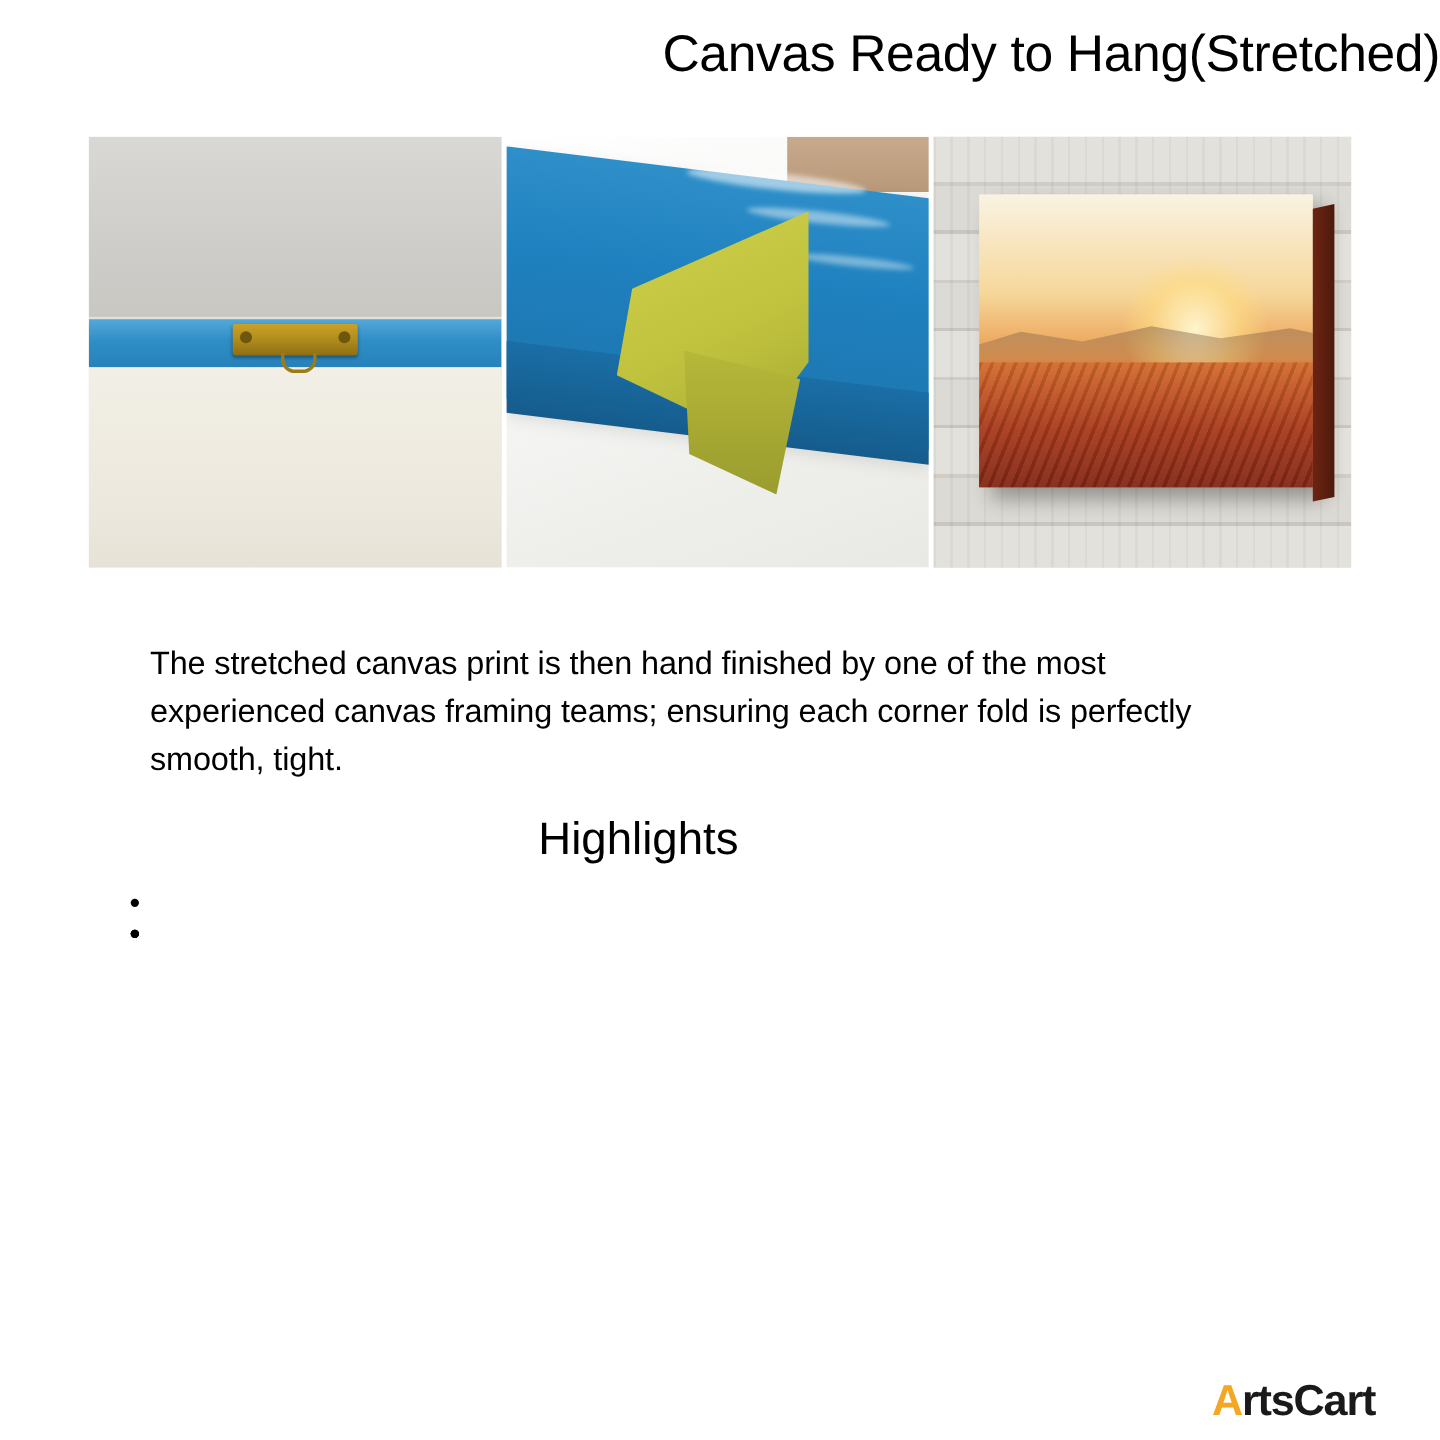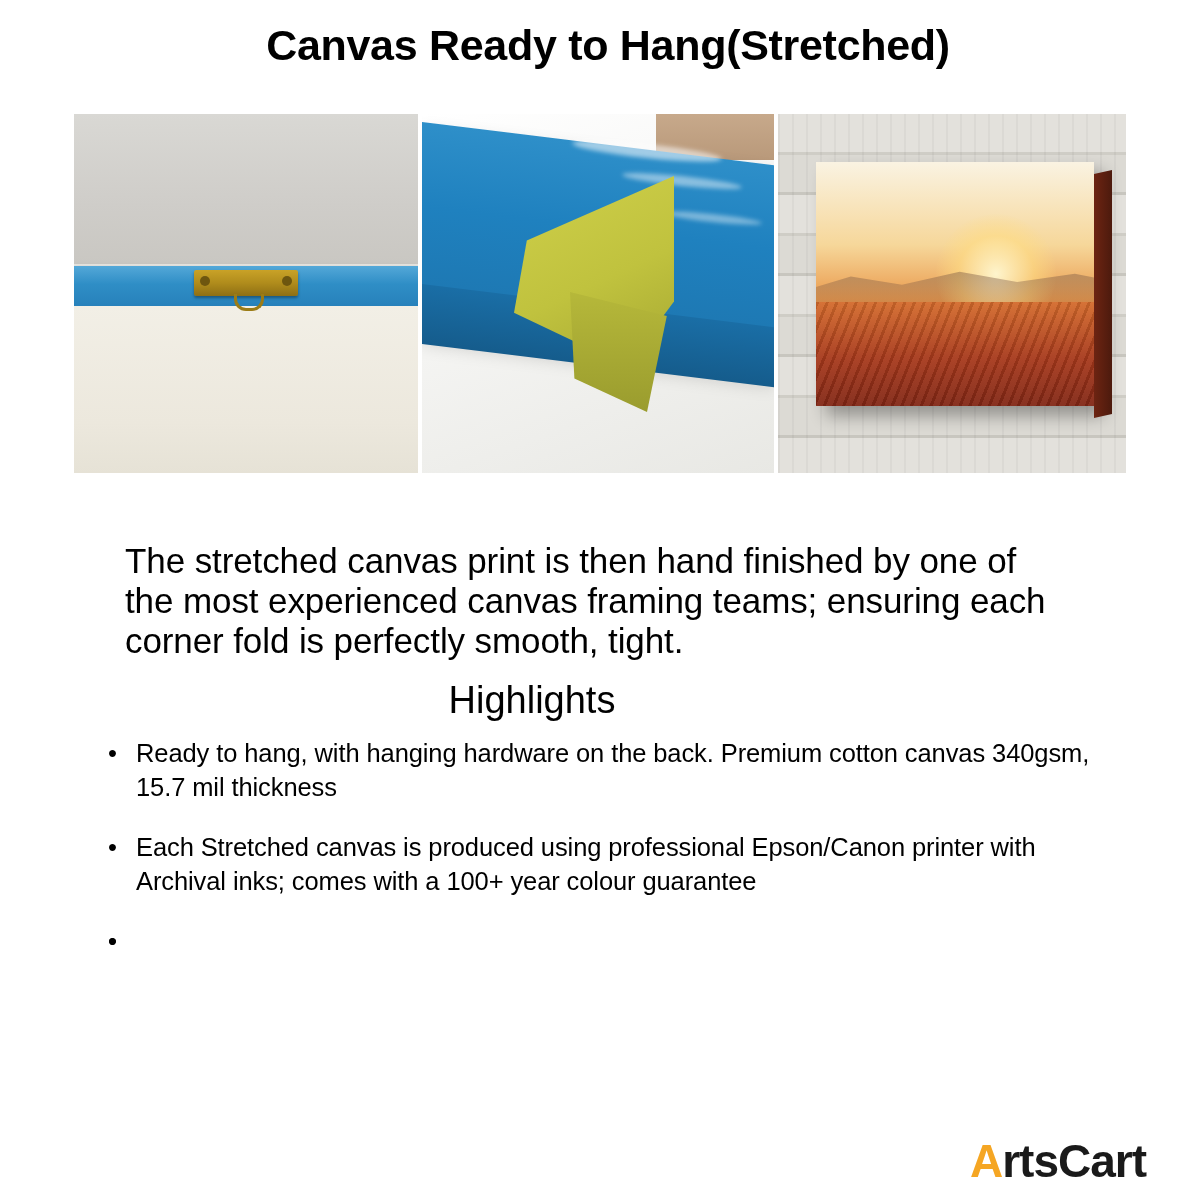--- a/index.html
+++ b/index.html
@@ -16,23 +16,23 @@
   }
   .page {
     position: relative;
     width: 1200px;
     height: 1200px;
     box-sizing: border-box;
   }
 
   
   .title {
-    text-align: center;
+    text-align: right;
     font-size: 43px;
-    font-weight: bold;
+    font-weight: normal;
     letter-spacing: -0.3px;
     margin: 20px 0 0 16px;
     padding: 0;
     line-height: 1.2;
   }
 
   
   .photo-strip {
     position: absolute;
     top: 94px;
@@ -180,21 +180,21 @@
     background: linear-gradient(90deg,#6d2412 0%, #4c1a0d 100%);
     transform: skewY(-12deg);
   }
 
   
   .intro {
     position: absolute;
     top: 486px;
     left: 125px;
     width: 945px;
-    font-size: 35px;
+    font-size: 27px;
     line-height: 40px;
     letter-spacing: -0.1px;
   }
 
   
   .highlights-heading {
     position: absolute;
     top: 627px;
     left: 0;
     width: 1064px;
@@ -227,21 +227,21 @@
     top: 0;
     font-size: 25.5px;
     line-height: 34px;
   }
 
   
   .logo {
     position: absolute;
     right: 54px;
     bottom: 32px;
-    font-size: 46px;
+    font-size: 36px;
     font-weight: bold;
     letter-spacing: -1px;
     white-space: nowrap;
   }
   .logo .arts { color: #1a1a1a; }
   .logo .a-accent { color: #f5a623; }
   .logo .cart { color: #1a1a1a; }
 </style>
 </head>
 <body>
@@ -285,25 +285,23 @@
 
   </div>
 
   <p class="intro">The stretched canvas print is then hand finished by one of the most experienced canvas framing teams; ensuring each corner fold is perfectly smooth, tight.</p>
 
   <h2 class="highlights-heading">Highlights</h2>
 
   <ul class="bullets">
     <li>
       <span class="dot">•</span>
-      <span>Ready to hang,  with hanging hardware on the back.  Premium cotton canvas 340gsm, 15.7 mil thickness</span>
     </li>
     <li>
       <span class="dot">•</span>
-      <span>Each Stretched canvas is produced using professional Epson/Canon printer with Archival inks; comes with a 100+ year colour guarantee</span>
     </li>
     <li>
       <span class="dot">•</span>
     </li>
     <li>
       <span class="dot">•</span>
     </li>
   </ul>
 
   <div class="logo">

